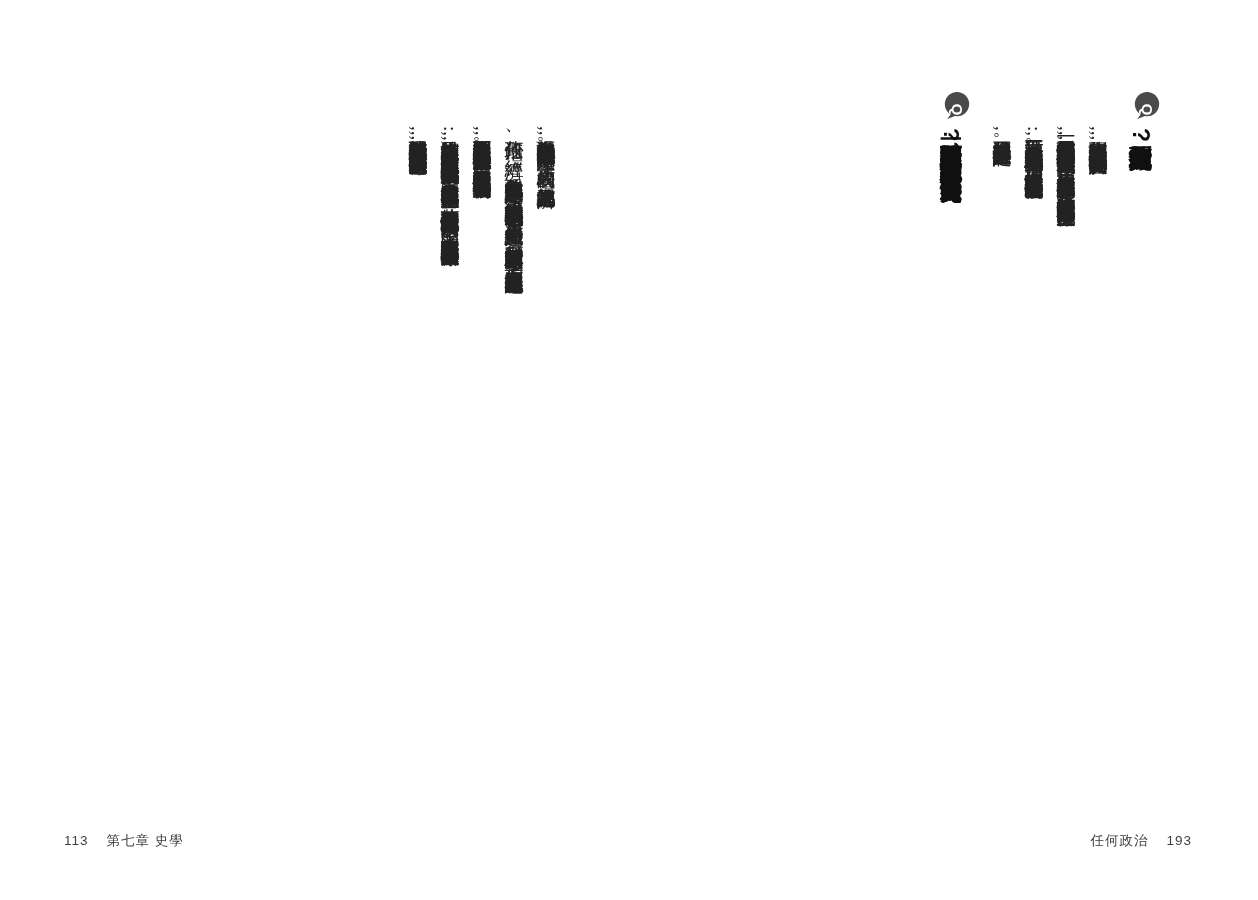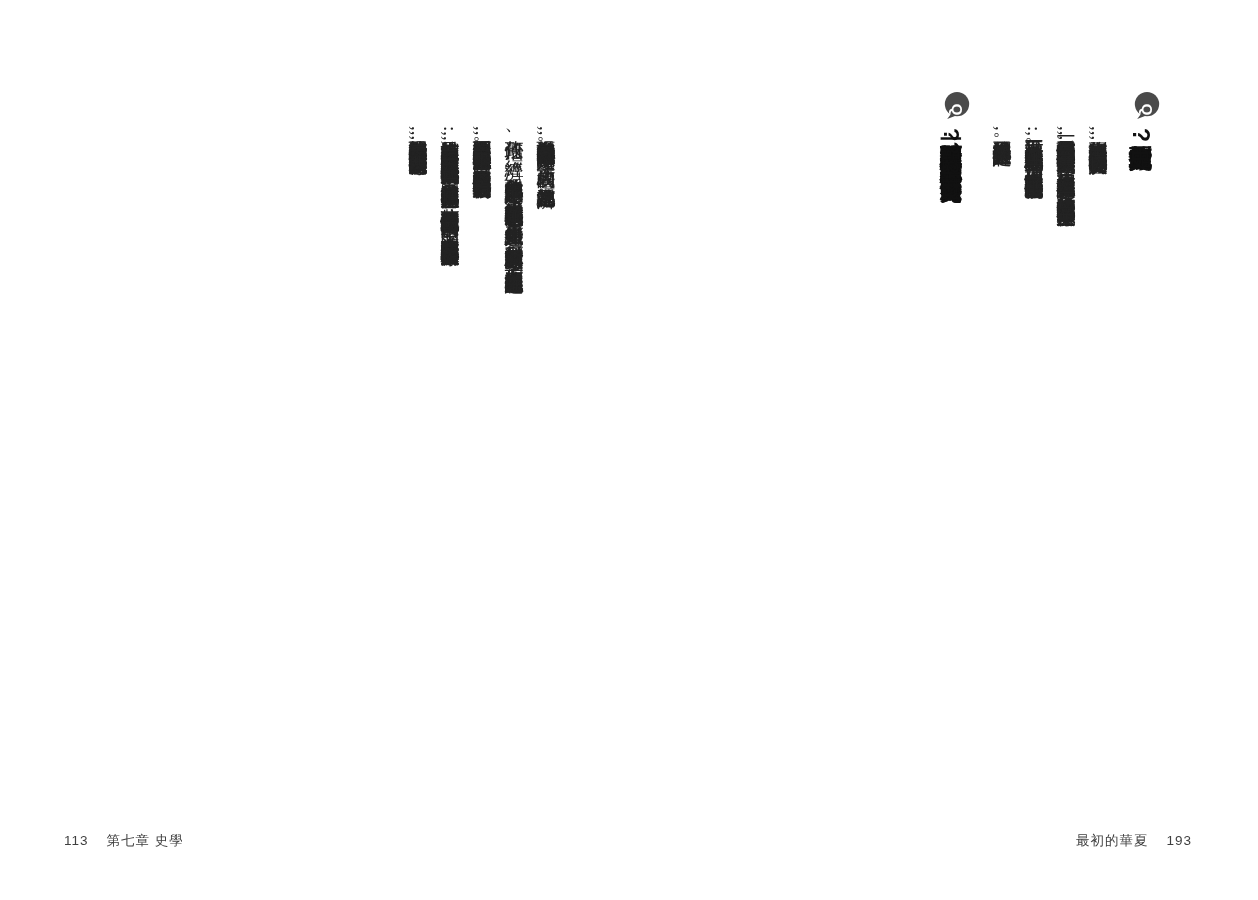--- a/index.html
+++ b/index.html
@@ -123,17 +123,17 @@
         <span class="q-icon">
           <svg viewBox="0 0 32 32" aria-hidden="true">
             <circle cx="16" cy="15" r="13" fill="#4a4a4a"></circle>
             <path d="M9.5 25.5 L14.5 27.5 L5.5 31 Z" fill="#4a4a4a"></path>
             <text x="16" y="21" text-anchor="middle" font-size="16" fill="#ffffff">Q</text>
           </svg>
         </span><span class="q-text">阿姨能否簡單介紹一下您的歷史觀?您認為世界歷史的主流是什麼?在這個視角下,中國歷史究竟是什麼?</span>
       </div>
     </div>
     <footer class="footer footer-right">
-      <span>最初的華夏</span><span class="gap">193</span>
+      <span>任何政治</span><span class="gap">193</span>
     </footer>
   </section>
 
 </div>
 
 </body></html>

